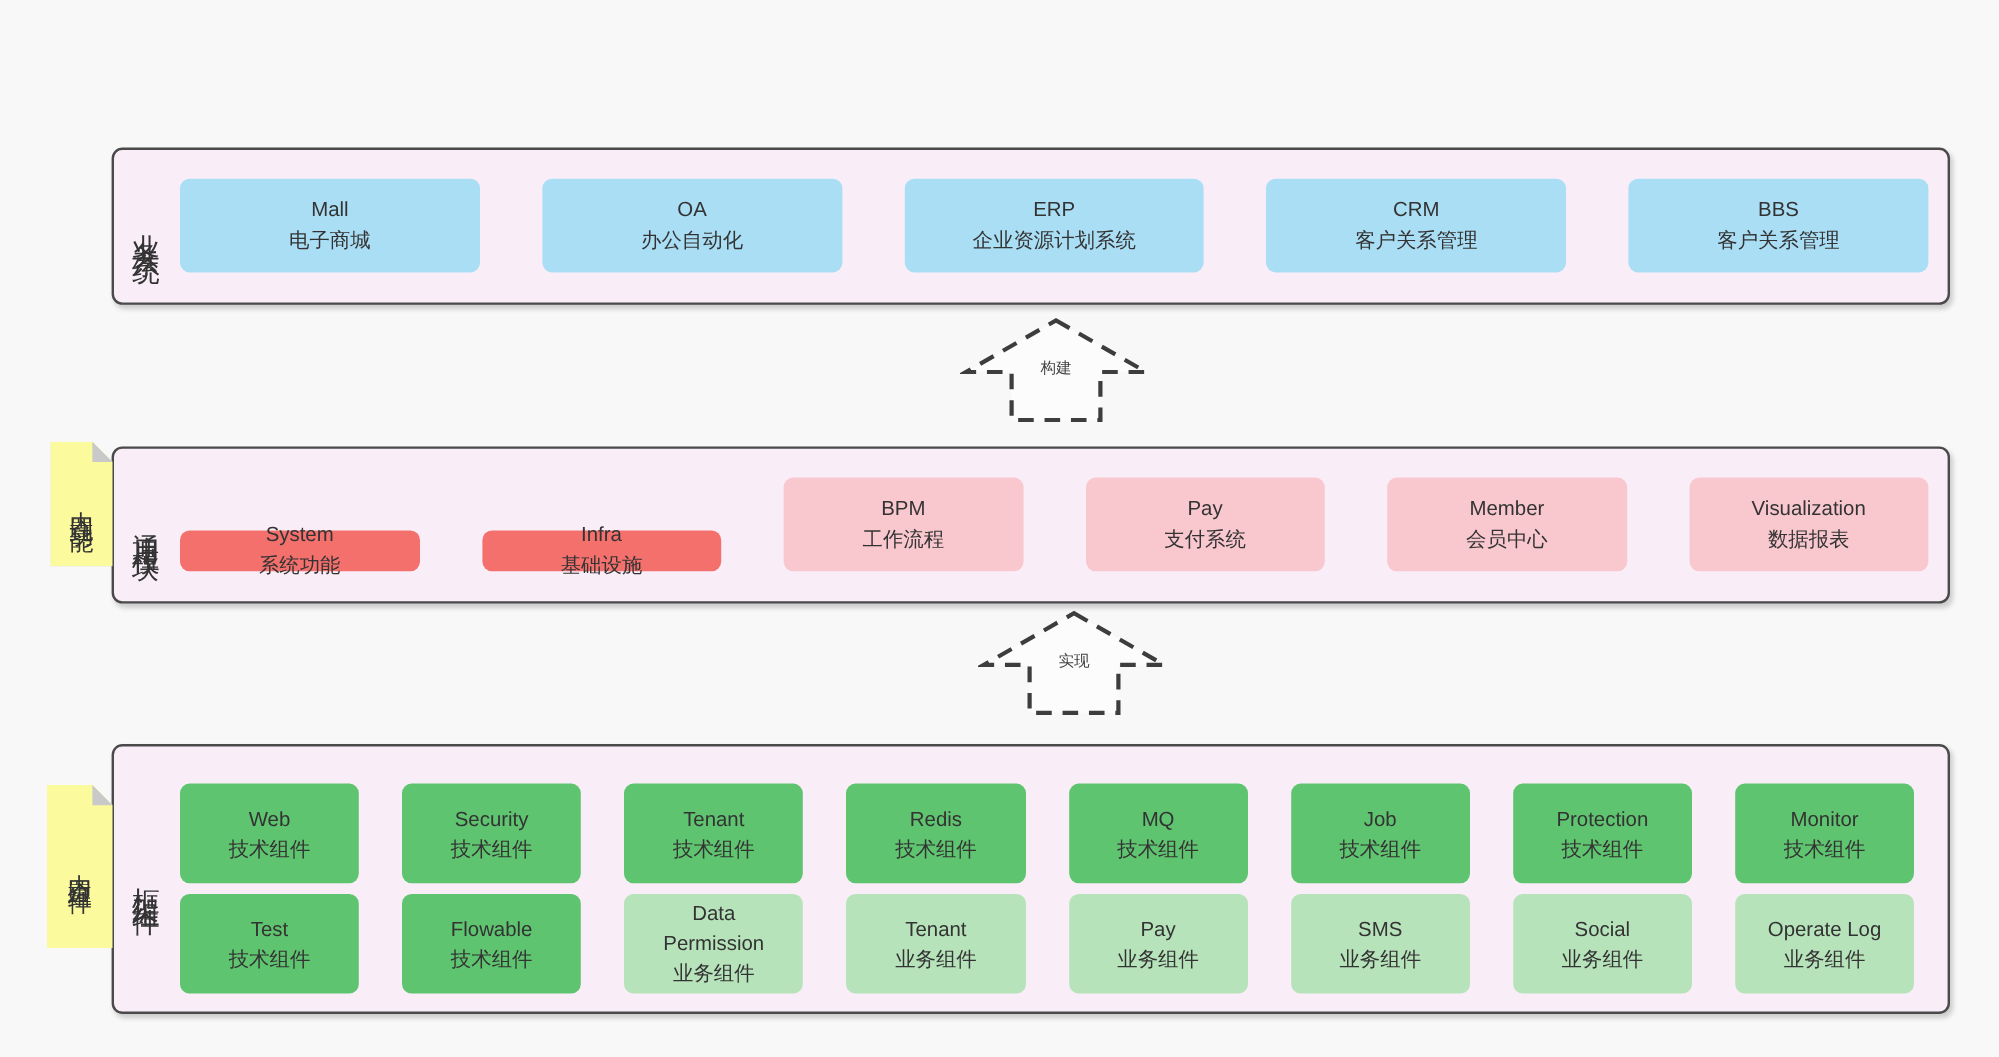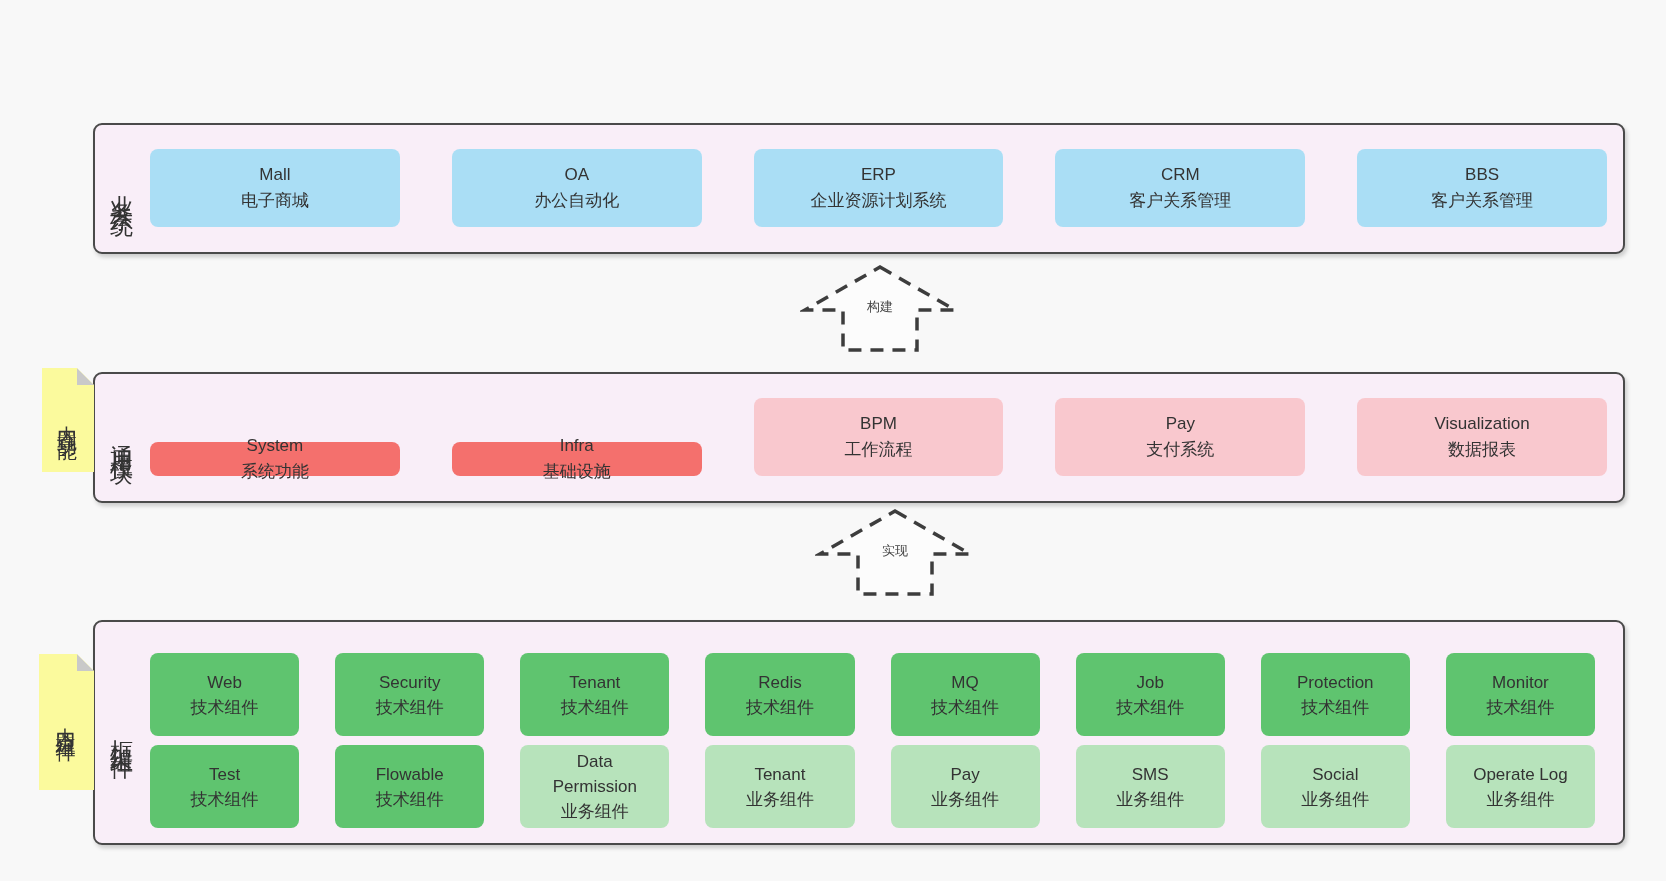--- a/index.html
+++ b/index.html
@@ -109,20 +109,24 @@
       </div>
       <div class="box pink">
         <span>BPM</span>
         <span>工作流程</span>
       </div>
       <div class="box pink">
         <span>Pay</span>
         <span>支付系统</span>
       </div>
       <div class="box pink">
+        <span>Member</span>
+        <span>会员中心</span>
+      </div>
+      <div class="box pink">
         <span>Visualization</span>
         <span>数据报表</span>
       </div>
     </div>
   </section>
   <div class="sticky" id="sticky-functions">
     <span>内置功能</span>
     <i class="fold"></i>
   </div>
 

